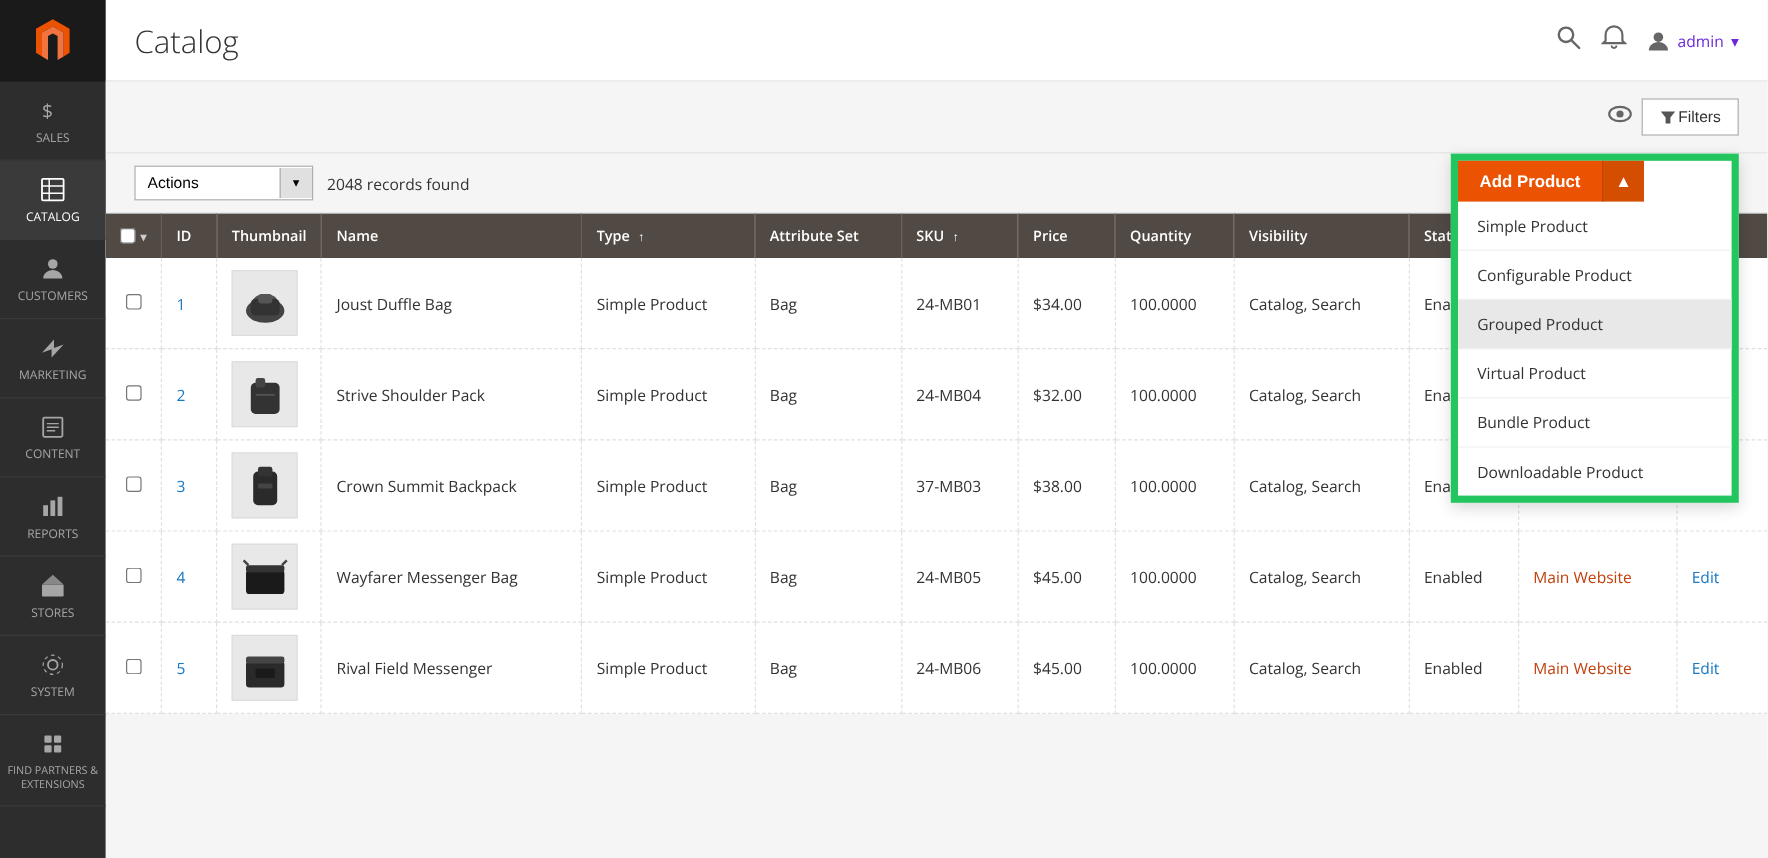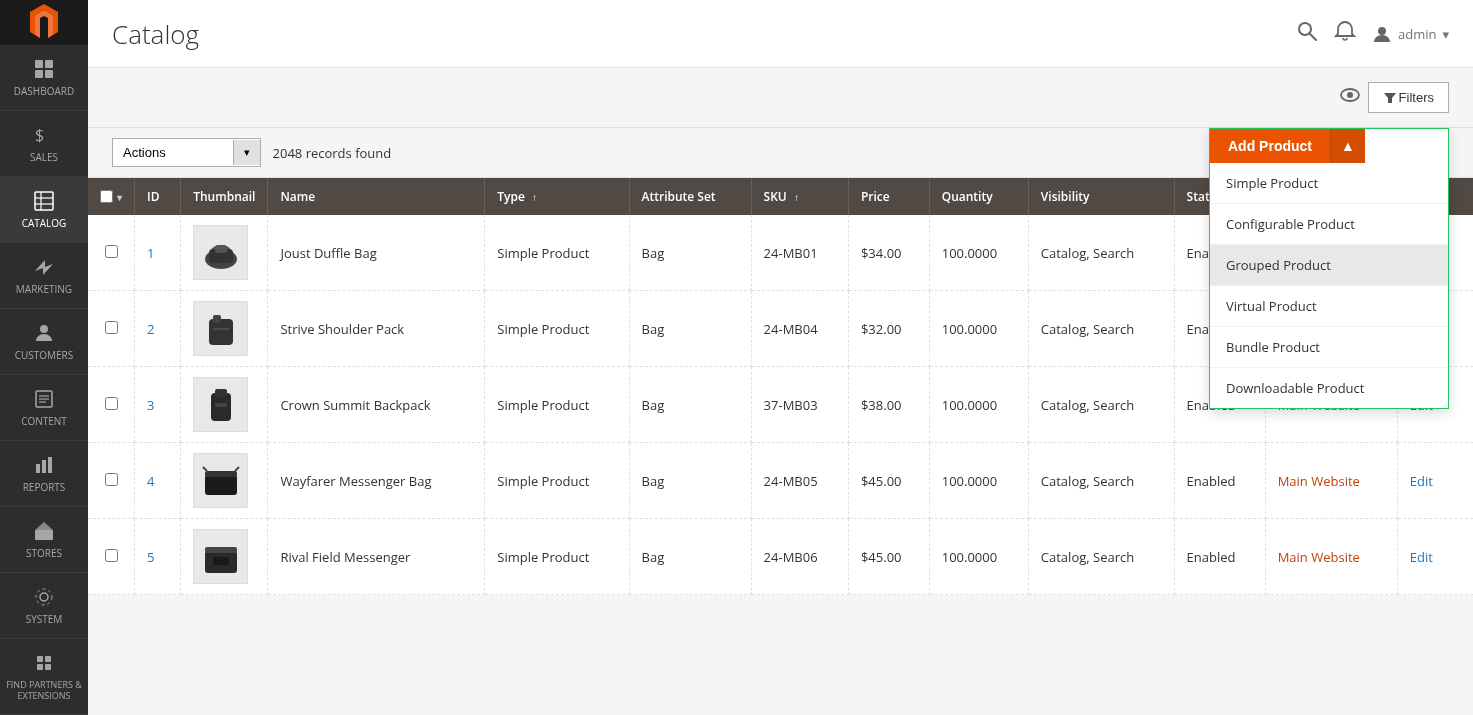--- a/index.html
+++ b/index.html
@@ -83,21 +83,21 @@
     }
     .topbar-icon {
       font-size: 20px;
       color: #666;
       cursor: pointer;
     }
     .admin-user {
       display: flex;
       align-items: center;
       gap: 6px;
-      color: #737373;
+      color: #6d28d9;
       cursor: pointer;
       font-size: 13px;
     }
 
     
     .content-area {
       flex: 1;
       padding: 0;
       overflow: auto;
       position: relative;
@@ -259,21 +259,21 @@
     .price-cell { color: #333; margin-top: 40px; }
     .status-enabled { color: #333; }
     .website-link { color: #c2410c; cursor: pointer; }
     .edit-link { color: #1979c3; cursor: pointer; font-size: 13px; }
     .add-product-dropdown {
       position: absolute;
       top: 128px;
       right: 24px;
       width: 240px;
       background: #fff;
-      border: 1px solid #22c55e;
+      border: 6px solid #22c55e;
       box-shadow: 0 4px 12px rgba(0,0,0,0.15);
       z-index: 200;
     }
     .add-product-header {
       display: flex;
       align-items: stretch;
     }
     .dropdown-item {
       padding: 11px 16px;
       cursor: pointer;
@@ -300,31 +300,20 @@
 
 <nav class="sidebar">
   <div class="sidebar-logo">
 
     <svg class="magento-logo" viewBox="0 0 40 40">
       <polygon points="20,2 34,10 34,30 29,33 29,13 20,8 11,13 11,33 6,30 6,10" fill="#eb5202"></polygon>
       <polygon points="20,8 29,13 29,33 24,36 24,16 20,14 16,16 16,36 11,33 11,13" fill="#f07340"></polygon>
     </svg>
   </div>
 
-  <div class="sidebar-item">
-    <div class="sidebar-icon">
-      <svg width="22" height="22" viewBox="0 0 22 22">
-          <rect x="2" y="2" width="8" height="8" fill="#a6a6a6" rx="1"></rect>
-          <rect x="12" y="2" width="8" height="8" fill="#a6a6a6" rx="1"></rect>
-          <rect x="2" y="12" width="8" height="8" fill="#a6a6a6" rx="1"></rect>
-          <rect x="12" y="12" width="8" height="8" fill="#a6a6a6" rx="1"></rect>
-        </svg>
-    </div>
-    <span>DASHBOARD</span>
-  </div>
 
   <div class="sidebar-item">
     <div class="sidebar-icon">
       <svg width="22" height="22" viewBox="0 0 22 22">
           <text x="2" y="17" font-size="16" fill="#a6a6a6">$</text>
         </svg>
     </div>
     <span>SALES</span>
   </div>
 
@@ -336,34 +325,34 @@
           <line x1="2" y1="14" x2="20" y2="14" stroke="#fff" stroke-width="1.2"></line>
           <line x1="8" y1="2" x2="8" y2="20" stroke="#fff" stroke-width="1.2"></line>
         </svg>
     </div>
     <span style="color:#fff;">CATALOG</span>
   </div>
 
   <div class="sidebar-item">
     <div class="sidebar-icon">
       <svg width="22" height="22" viewBox="0 0 22 22">
-          <polygon points="2,15 12,4 12,11 20,8 10,19 10,12" fill="#a6a6a6"></polygon>
-        </svg>
-    </div>
-    <span>MARKETING</span>
-  </div>
-
-  <div class="sidebar-item">
-    <div class="sidebar-icon">
-      <svg width="22" height="22" viewBox="0 0 22 22">
           <circle cx="11" cy="7" r="4" fill="#a6a6a6"></circle>
           <path d="M3 19c0-4 3.6-7 8-7s8 3 8 7" fill="#a6a6a6"></path>
         </svg>
     </div>
     <span>CUSTOMERS</span>
+  </div>
+
+  <div class="sidebar-item">
+    <div class="sidebar-icon">
+      <svg width="22" height="22" viewBox="0 0 22 22">
+          <polygon points="2,15 12,4 12,11 20,8 10,19 10,12" fill="#a6a6a6"></polygon>
+        </svg>
+    </div>
+    <span>MARKETING</span>
   </div>
 
   <div class="sidebar-item">
     <div class="sidebar-icon">
       <svg width="22" height="22" viewBox="0 0 22 22">
           <rect x="3" y="3" width="16" height="16" rx="1" fill="none" stroke="#a6a6a6" stroke-width="1.5"></rect>
           <line x1="6" y1="8" x2="16" y2="8" stroke="#a6a6a6" stroke-width="1.2"></line>
           <line x1="6" y1="11" x2="16" y2="11" stroke="#a6a6a6" stroke-width="1.2"></line>
           <line x1="6" y1="14" x2="13" y2="14" stroke="#a6a6a6" stroke-width="1.2"></line>
         </svg>

